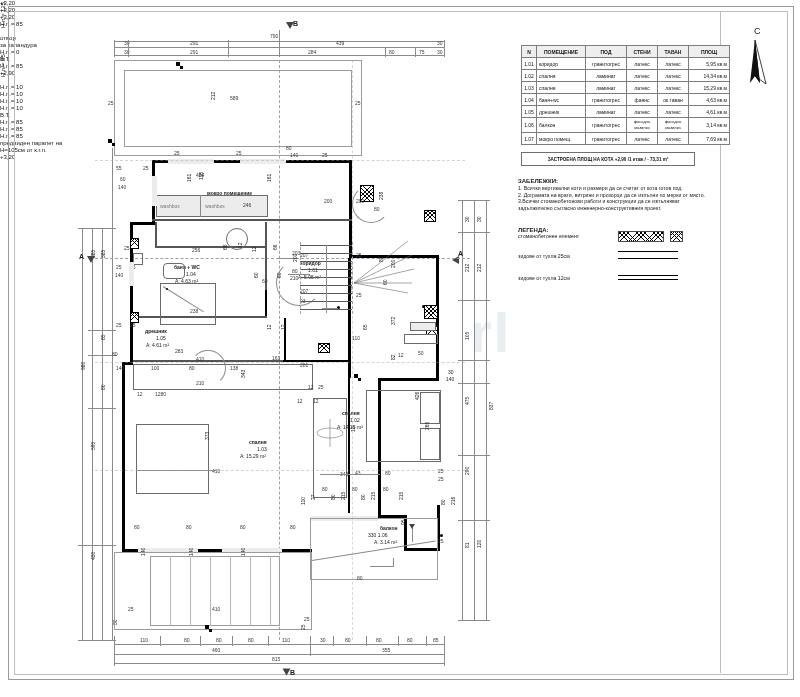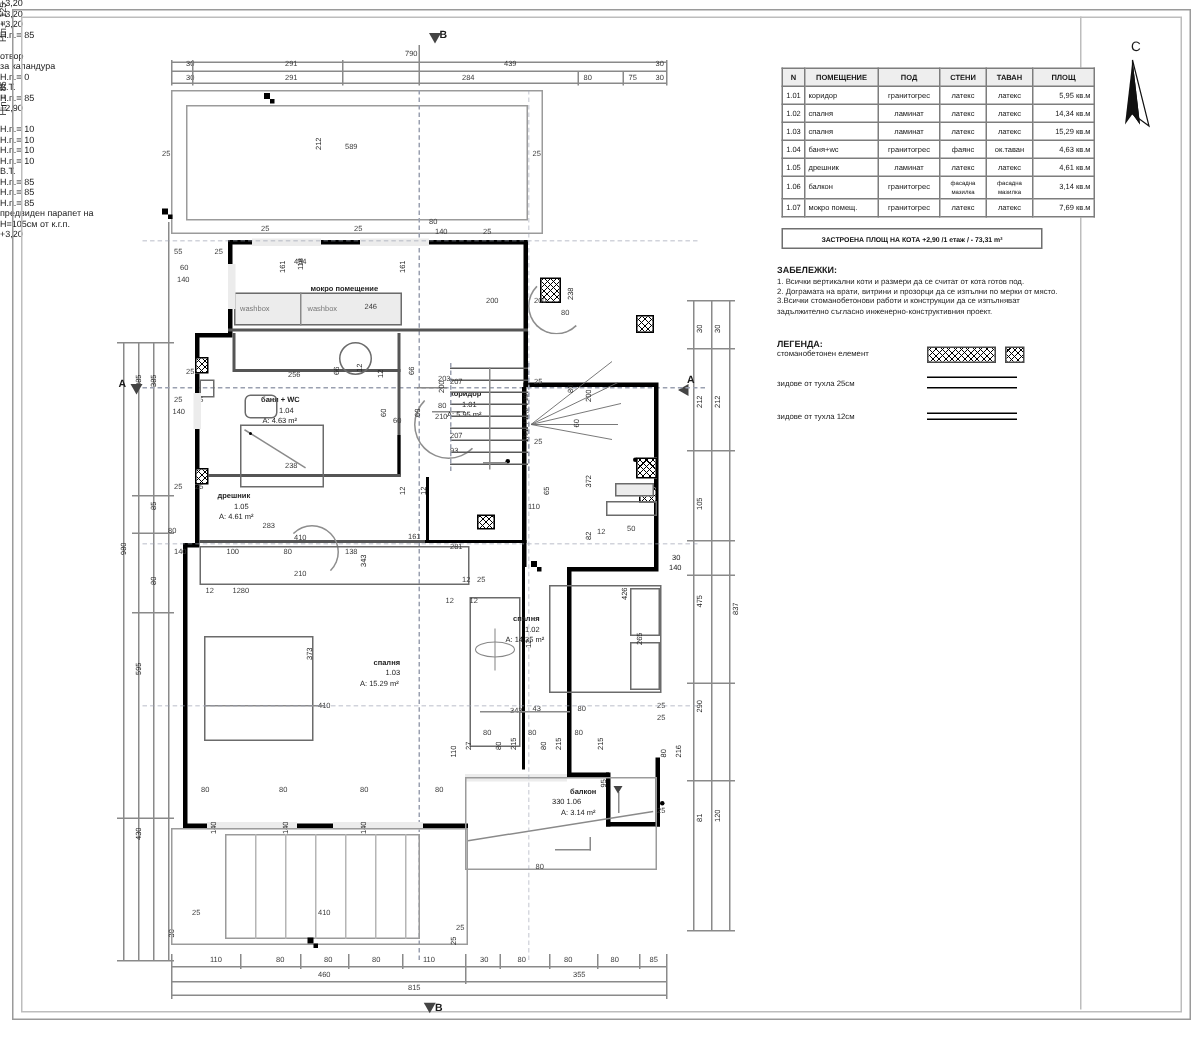--- a/index.html
+++ b/index.html
@@ -99,20 +99,21 @@
   .stair-run .s{position:absolute;background:#5a5a5a;height:1px;left:0;right:0;}
 
   
   .arc{position:absolute;border:1px solid #8d8d8d;border-radius:50%;}
 </style>
 </head>
 <body>
 
 <div id="sheet">
 
+  <div id="wm">rl</div>
 
   <div class="frame-outer"></div>
   <div class="frame-inner"></div>
   <div class="frame-right"></div>
 
   <div id="north">
     <div class="lbl">C</div>
     <svg width="34" height="62" viewBox="0 0 34 62">
       <polygon points="13,12 18,55 13,48" fill="#111"></polygon>
       <polygon points="13,12 18,55 13,48" fill="#111"></polygon>

